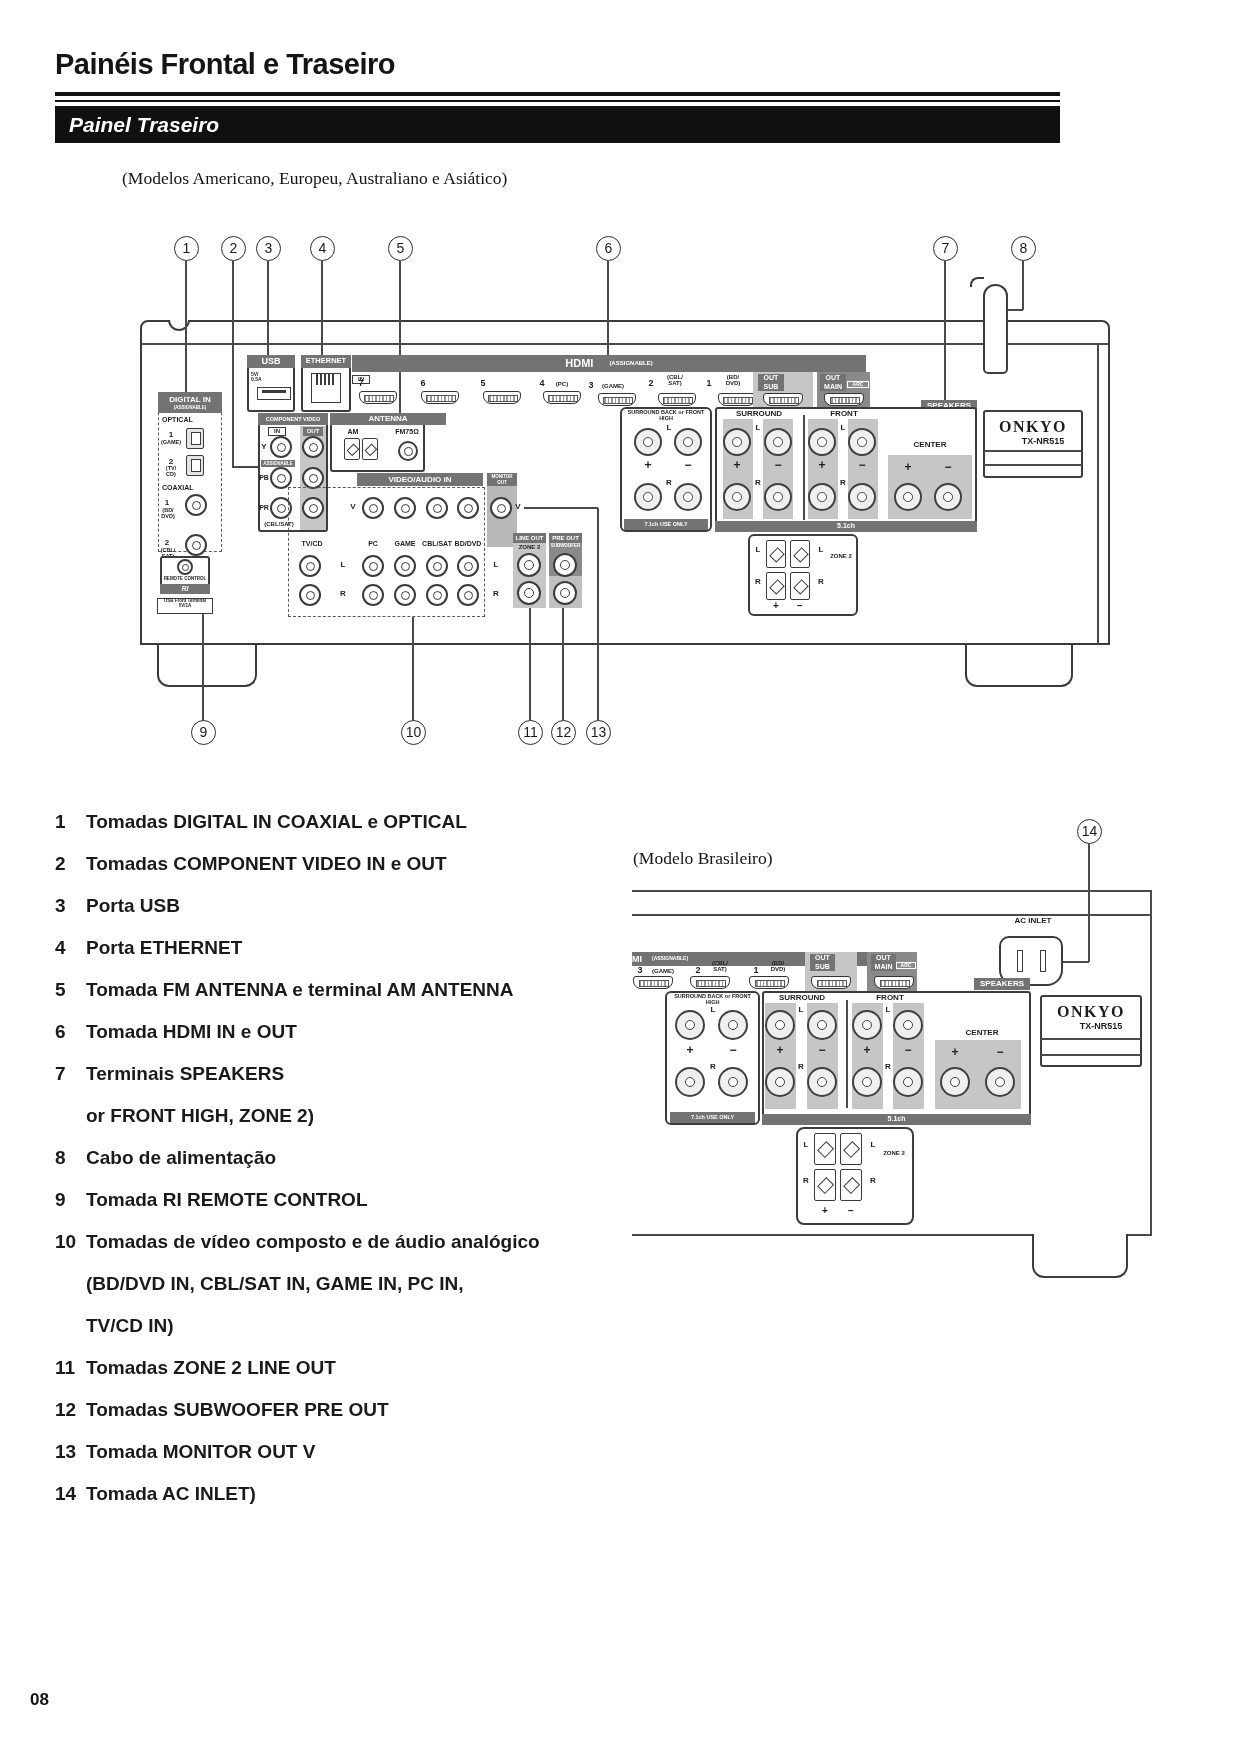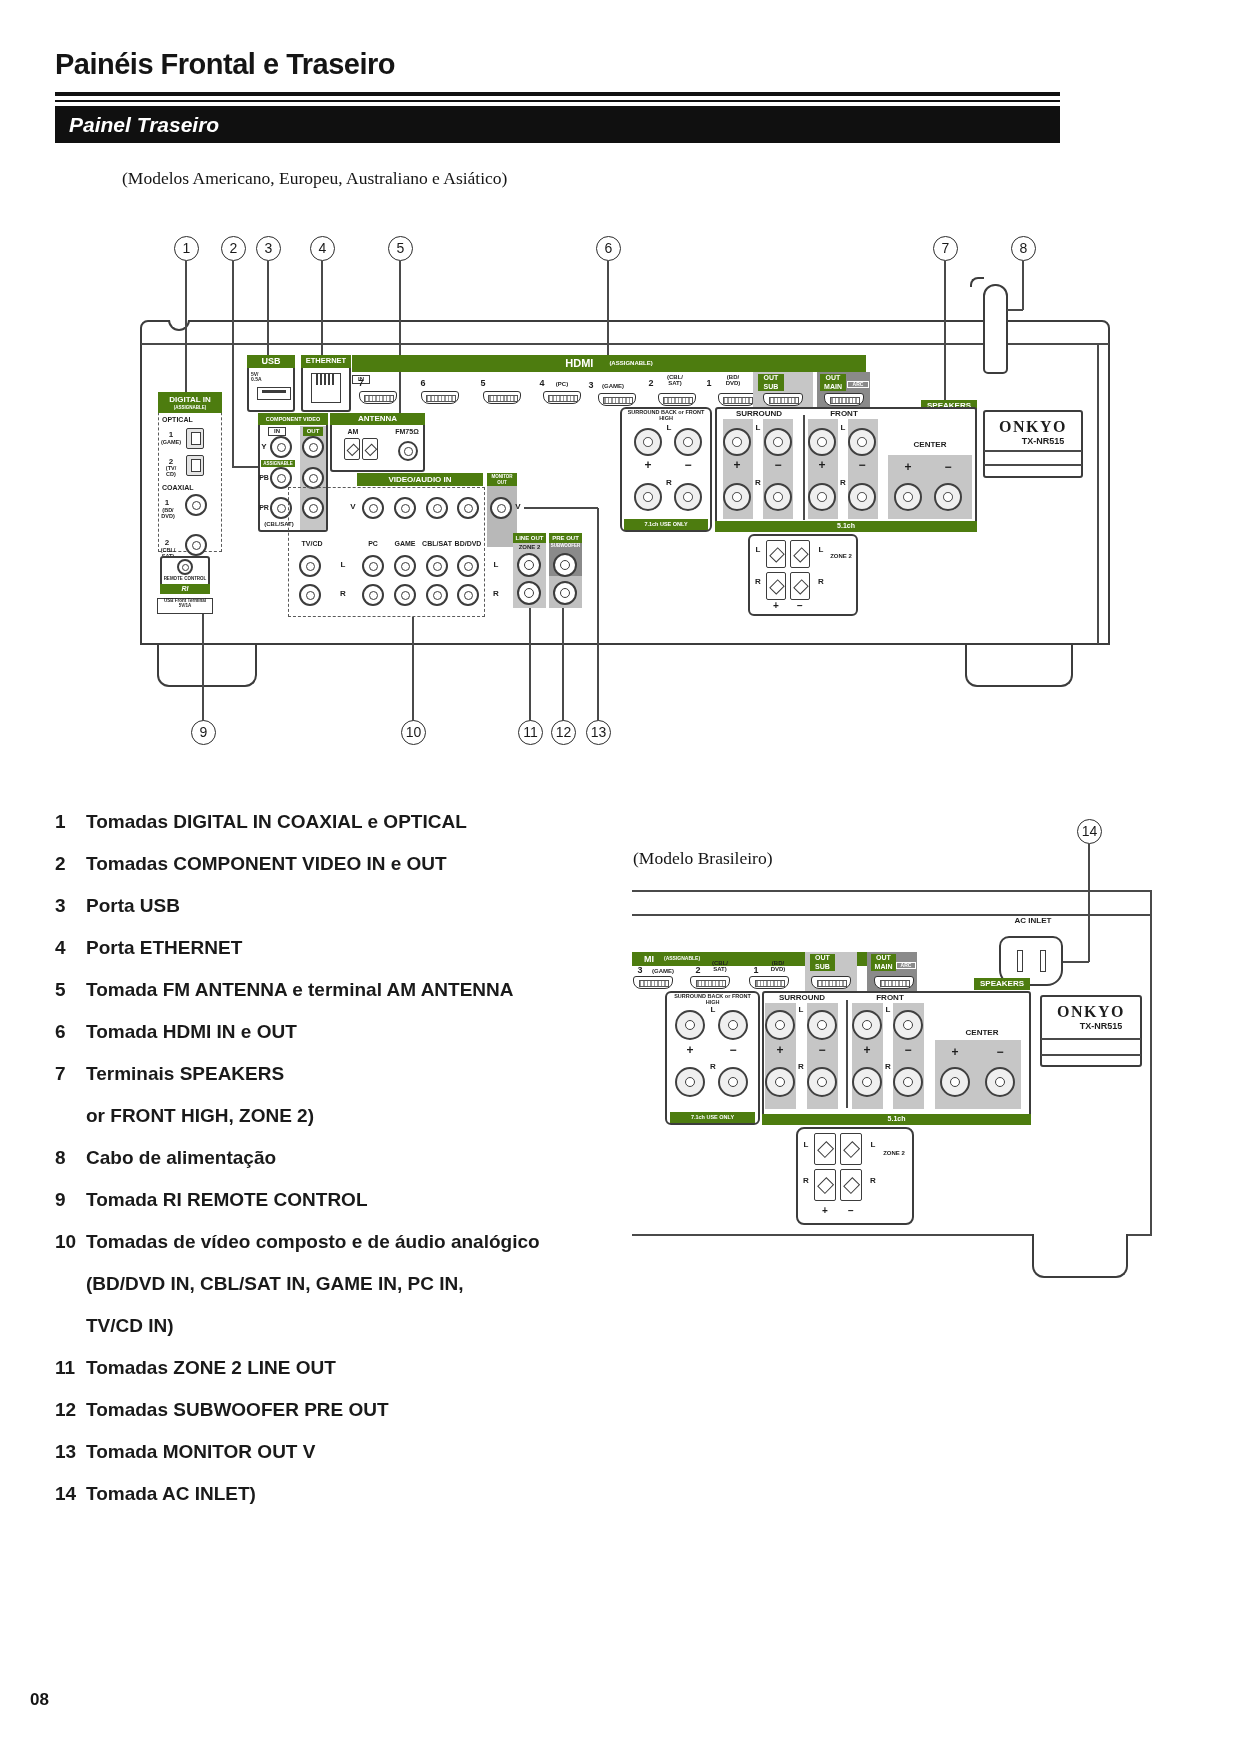--- a/index.html
+++ b/index.html
@@ -2,21 +2,21 @@
 <html><head>
 <meta charset="utf-8">
 <style>
   html,body{margin:0;padding:0;background:#fff}
   .page{position:relative;width:1241px;height:1754px;background:#fff;overflow:hidden;
         font-family:"Liberation Sans",sans-serif;color:#151515}
   .a{position:absolute;box-sizing:border-box}
   .lb{font-weight:bold;color:#1d1d1d;text-align:center;line-height:1.08}
   .lf{text-align:left}
   .pre{white-space:pre-line}
-  .bb{background:#4d7c0f;color:#fff;font-weight:bold;text-align:center;line-height:1.15;
+  .bb{background:#737373;color:#fff;font-weight:bold;text-align:center;line-height:1.15;
       display:flex;align-items:center;justify-content:center}
   .bd{border:2px solid #3c3c3c;background:#fff;border-radius:3px}
   .bd1{border:1px solid #3c3c3c;background:#fff}
   .dash{border:1.6px dashed #5a5a5a}
   .hl{background:#4a4a4a;height:1.6px}
   .vl{background:#4a4a4a;width:1.6px}
   .gray{background:#c6c6c6}
   .jack{border:2px solid #3c3c3c;border-radius:50%;background:#fff}
   .jack::after{content:"";position:absolute;left:27%;top:27%;width:40%;height:40%;
       border:1.6px solid #3c3c3c;border-radius:50%}
@@ -187,21 +187,21 @@
   <div class="a bb t45" style="left:261px;top:460px;width:34px;height:7px">ASSIGNABLE</div>
   <div class="a lb t7" style="left:258px;top:474px;width:12px">PB</div>
   <div class="a jack" style="left:270px;top:467px;width:22px;height:22px"></div>
   <div class="a jack" style="left:302px;top:467px;width:22px;height:22px"></div>
   <div class="a lb t7" style="left:258px;top:504px;width:12px">PR</div>
   <div class="a jack" style="left:270px;top:497px;width:22px;height:22px"></div>
   <div class="a jack" style="left:302px;top:497px;width:22px;height:22px"></div>
   <div class="a lb t6" style="left:260px;top:521px;width:38px">(CBL/SAT)</div>
 
   <div class="a bd" style="left:330px;top:413px;width:95px;height:59px"></div>
-  <div class="a bb t8" style="left:330px;top:413px;width:95px;height:12px">ANTENNA</div>
+  <div class="a bb t8" style="left:330px;top:413px;width:116px;height:12px">ANTENNA</div>
   <div class="a lb t7" style="left:344px;top:428px;width:18px">AM</div>
   <div class="a clip" style="left:344px;top:438px;width:16px;height:22px"></div>
   <div class="a clip" style="left:362px;top:438px;width:16px;height:22px"></div>
   <div class="a lb t7" style="left:390px;top:428px;width:34px">FM75Ω</div>
   <div class="a jack" style="left:398px;top:441px;width:20px;height:20px"></div>
 
   <div class="a bb t8" style="left:357px;top:473px;width:126px;height:13px">VIDEO/AUDIO IN</div>
   <div class="a" style="left:487px;top:486px;width:30px;height:61px;background:#b8b8b8"></div>
   <div class="a bb t45" style="left:487px;top:473px;width:30px;height:13px">MONITOR OUT</div>
   <div class="a dash" style="left:288px;top:487px;width:197px;height:130px"></div>
@@ -318,21 +318,21 @@
   <div class="a vl" style="left:1150px;top:890px;height:346px;width:1.8px"></div>
   <div class="a hl" style="left:632px;top:1234px;width:402px;height:1.8px"></div>
   <div class="a hl" style="left:1126px;top:1234px;width:26px;height:1.8px"></div>
   <div class="a" style="left:1032px;top:1234px;width:96px;height:44px;border:2px solid #3c3c3c;border-top:none;border-radius:0 0 12px 12px;background:#fff"></div>
 
   <div class="a lb t8" style="left:990px;top:917px;width:86px">AC INLET</div>
   <div class="a" style="left:999px;top:936px;width:64px;height:50px;border:2.2px solid #3c3c3c;border-radius:10px 10px 16px 16px;background:#fff"></div>
   <div class="a" style="left:1017px;top:950px;width:6px;height:22px;border:1.6px solid #3c3c3c"></div>
   <div class="a" style="left:1040px;top:950px;width:6px;height:22px;border:1.6px solid #3c3c3c"></div>
 
-  <div class="a bb" style="left:632px;top:952px;width:276px;height:14px;justify-content:flex-start;padding-left:12px;gap:10px">
+  <div class="a bb" style="left:632px;top:952px;width:276px;height:14px;justify-content:flex-start;padding-left:0;gap:10px">
     <span class="t9">MI</span>
     <span class="t5">(ASSIGNABLE)</span>
   </div>
   <div class="a lb t9" style="left:634px;top:966px;width:12px">3</div>
   <div class="a lb t6" style="left:648px;top:968px;width:30px">(GAME)</div>
   <div class="a hdmip" style="left:633px;top:976px;width:40px;height:13px"></div>
   <div class="a lb t9" style="left:692px;top:966px;width:12px">2</div>
   <div class="a lb t6 pre" style="left:706px;top:960px;width:28px">(CBL/
 SAT)</div>
   <div class="a hdmip" style="left:690px;top:976px;width:40px;height:13px"></div>

